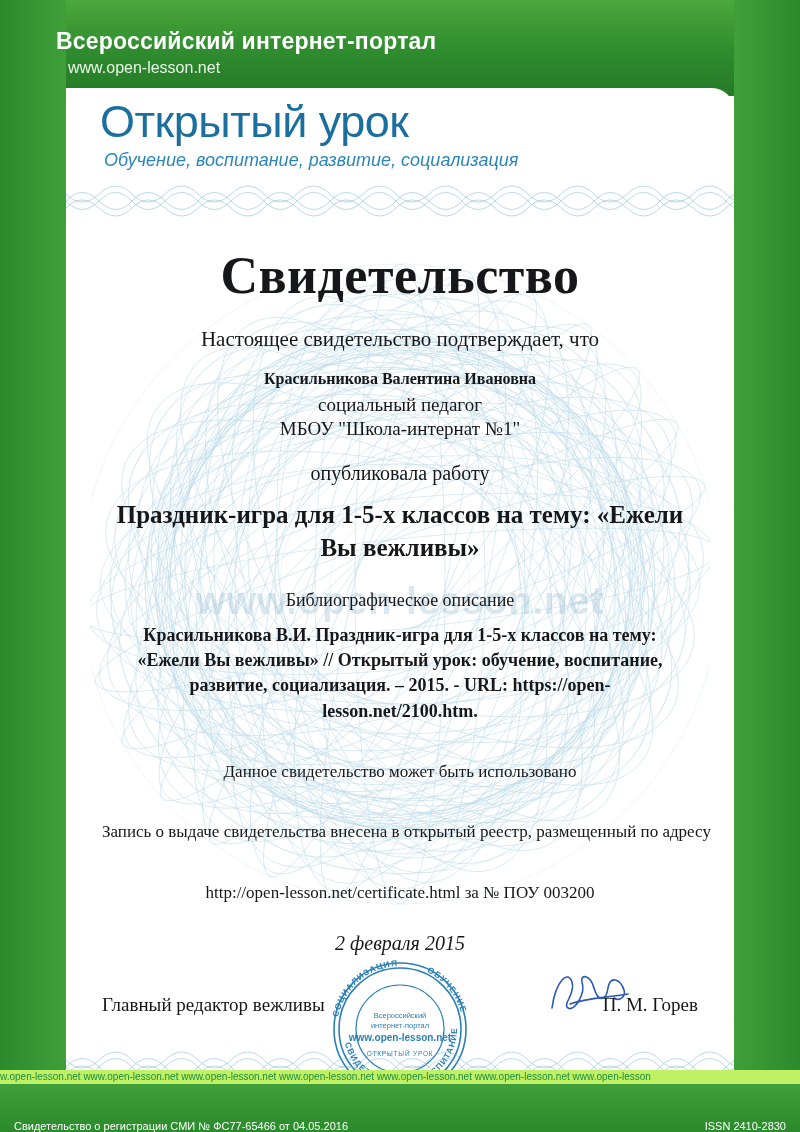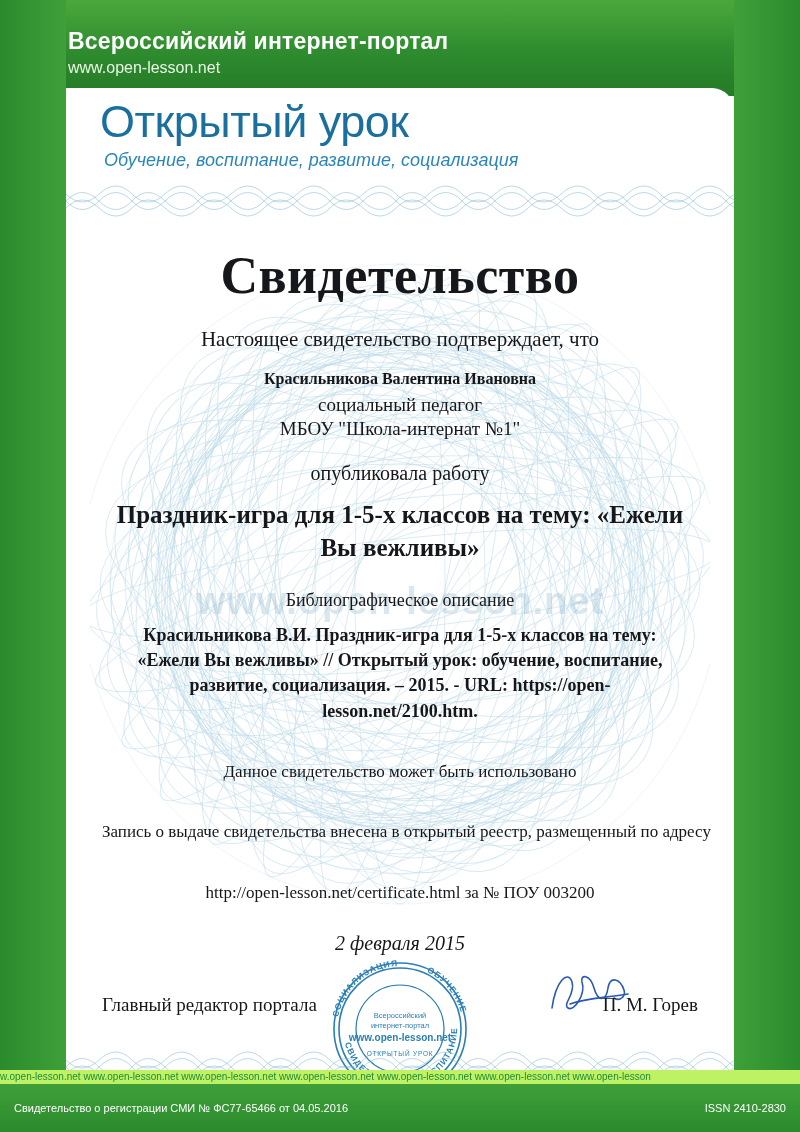--- a/index.html
+++ b/index.html
@@ -40,21 +40,21 @@
   .green-bottom {
     position: absolute;
     left: 0; right: 0; bottom: 0;
     height: 48px;
     background: linear-gradient(180deg, #3fa03a 0%, #2b8a2c 100%);
   }
 
   
   .portal-title {
     position: absolute;
-    left: 68px; top: 28px;
+    left: 56px; top: 28px;
     color: #ffffff;
     font-family: "Liberation Sans", sans-serif;
     font-weight: bold;
     font-size: 23px;
     letter-spacing: 0.2px;
   }
   .portal-url {
     position: absolute;
     left: 68px; top: 59px;
     color: #eaf7e6;
@@ -238,21 +238,21 @@
     font-size: 10px;
     color: #1f8a3f;
     background: #bef264;
     line-height: 14px;
   }
   .footer {
     position: absolute;
     left: 0; right: 0; bottom: 0;
     height: 48px;
     display: flex;
-    align-items: center;
+    align-items: flex-end;
     justify-content: space-between;
     padding: 0 14px;
     color: #ffffff;
     font-family: "Liberation Sans", sans-serif;
     font-size: 11px;
     border-radius: 8px;
   }
 </style>
 </head>
 <body>
@@ -360,21 +360,21 @@
     </svg>
 
     <svg class="signature-scribble" viewBox="0 0 90 60">
       <g fill="none" stroke="#2a58b5" stroke-width="1.6" stroke-linecap="round">
         <path d="M6 44 C 10 16, 22 6, 26 18 C 30 30, 16 40, 22 44 C 28 48, 40 30, 36 18 C 34 10, 44 10, 48 24 C 52 38, 60 38, 62 24 C 64 12, 74 14, 78 26 C 80 32, 74 38, 68 34"></path>
         <path d="M24 40 C 40 34, 58 34, 82 30"></path>
       </g>
     </svg>
 
     <div class="sign-row">
-      <div class="sign-left">Главный редактор портала</div>
+      <div class="sign-left">Главный редактор вежливы</div>
       <div class="sign-right">П. М. Горев</div>
     </div>
 
     <svg class="guilloche-border-bottom" viewBox="0 0 668 34" preserveAspectRatio="none">
       <g fill="none" stroke="#79b4cf" stroke-width="0.6">
         <path d="M0 17 Q 16 0 33 17 T 66 17 T 99 17 T 132 17 T 165 17 T 198 17 T 231 17 T 264 17 T 297 17 T 330 17 T 363 17 T 396 17 T 429 17 T 462 17 T 495 17 T 528 17 T 561 17 T 594 17 T 627 17 T 660 17 T 693 17"></path>
         <path d="M0 17 Q 16 34 33 17 T 66 17 T 99 17 T 132 17 T 165 17 T 198 17 T 231 17 T 264 17 T 297 17 T 330 17 T 363 17 T 396 17 T 429 17 T 462 17 T 495 17 T 528 17 T 561 17 T 594 17 T 627 17 T 660 17 T 693 17"></path>
         <path d="M0 10 Q 16 26 33 10 T 66 10 T 99 10 T 132 10 T 165 10 T 198 10 T 231 10 T 264 10 T 297 10 T 330 10 T 363 10 T 396 10 T 429 10 T 462 10 T 495 10 T 528 10 T 561 10 T 594 10 T 627 10 T 660 10 T 693 10"></path>
         <path d="M0 24 Q 16 8 33 24 T 66 24 T 99 24 T 132 24 T 165 24 T 198 24 T 231 24 T 264 24 T 297 24 T 330 24 T 363 24 T 396 24 T 429 24 T 462 24 T 495 24 T 528 24 T 561 24 T 594 24 T 627 24 T 660 24 T 693 24"></path>
       </g>

